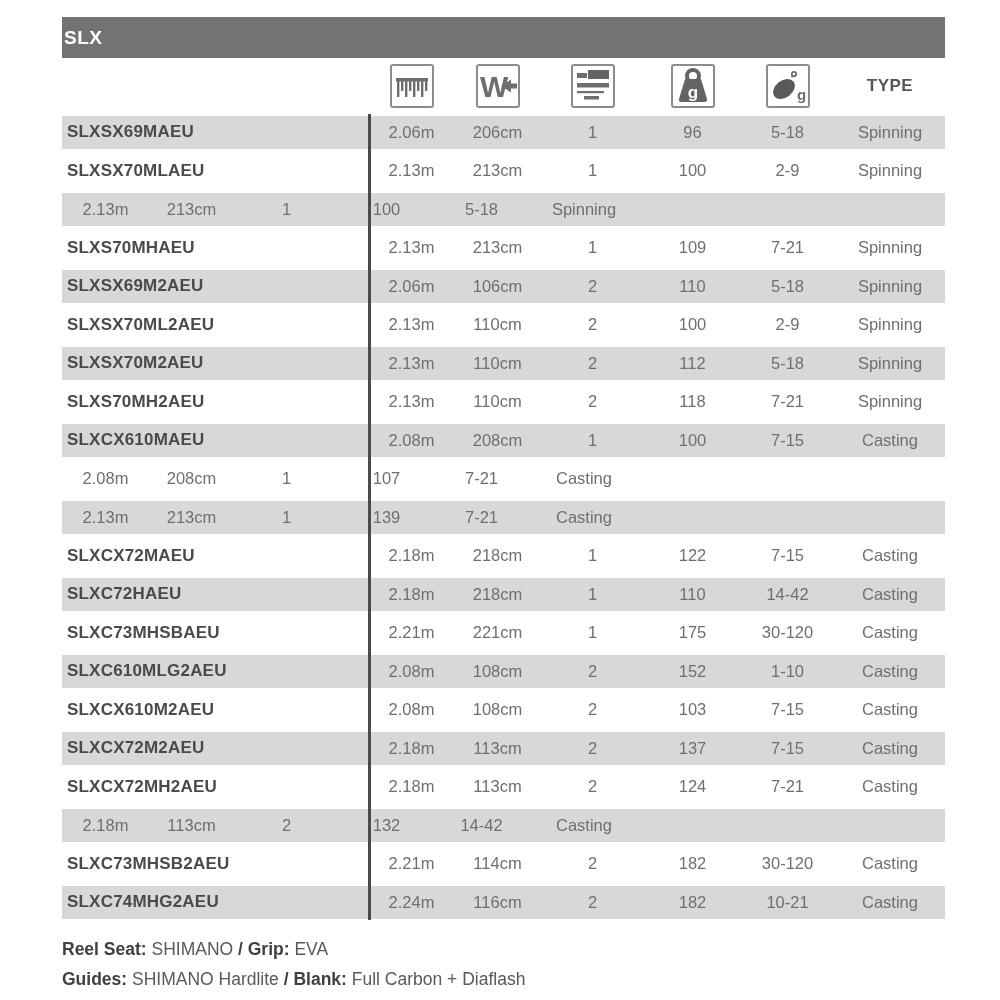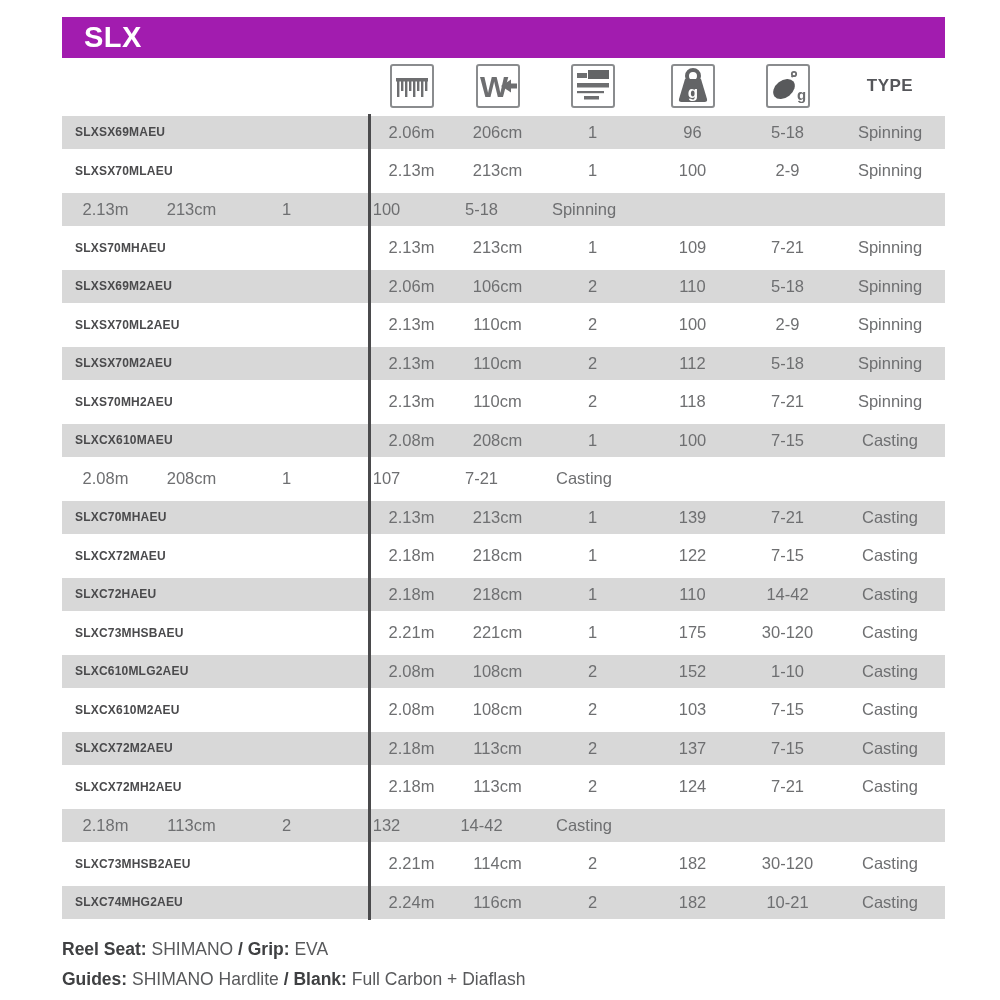--- a/index.html
+++ b/index.html
@@ -6,24 +6,24 @@
   body{
     width:1000px;height:1000px;background:#ffffff;
     font-family:"Liberation Sans","DejaVu Sans",sans-serif;
     position:relative;overflow:hidden;
     -webkit-font-smoothing:antialiased;
   }
   .sheet{position:absolute;left:62px;top:17px;width:883px;}
 
   
   .title-bar{
-    height:41px;background:#a21caf;color:#ffffff;
-    display:flex;align-items:center;padding-left:22px;
+    height:41px;background:#737373;color:#ffffff;
+    display:flex;align-items:center;padding-left:2px;
     box-sizing:border-box;
-    font-size:29px;font-weight:bold;letter-spacing:.5px;
+    font-size:19px;font-weight:bold;letter-spacing:.5px;
   }
 
   
   .icon-row{height:55px;display:flex;align-items:center;}
   .col-name{width:306px;}
   .col-m{width:87px;}
   .col-cm{width:85px;}
   .col-sec{width:105px;}
   .col-w{width:95px;}
   .col-cast{width:95px;}
@@ -45,22 +45,22 @@
     position:absolute;left:306px;top:1px;bottom:2px;width:3px;
     background:#4a4a4c;z-index:3;
   }
   .row{
     height:38.5px;display:flex;align-items:center;
     box-sizing:border-box;padding:3px 0;
   }
   .row.gray{background-color:#d8d8d8;background-clip:content-box;}
   .cell{box-sizing:border-box;}
   .c-name{
-    width:306px;padding-left:13px;
-    font-weight:bold;font-size:12px;color:#4a4a4c;letter-spacing:.2px;
+    width:306px;padding-left:5px;
+    font-weight:bold;font-size:17px;color:#4a4a4c;letter-spacing:.2px;
   }
   .c-m{width:87px;text-align:center;}
   .c-cm{width:85px;text-align:center;}
   .c-sec{width:105px;text-align:center;}
   .c-w{width:95px;text-align:center;}
   .c-cast{width:95px;text-align:center;}
   .c-type{width:110px;text-align:center;}
   .c-m,.c-cm,.c-sec,.c-w,.c-cast,.c-type{font-size:16.5px;color:#6e6f71;}
 
   
@@ -228,21 +228,20 @@
   </div>
       <div class="row white">
     <div class="cell c-m">2.08m</div>
     <div class="cell c-cm">208cm</div>
     <div class="cell c-sec">1</div>
     <div class="cell c-w">107</div>
     <div class="cell c-cast">7-21</div>
     <div class="cell c-type">Casting</div>
   </div>
       <div class="row gray">
-    <div class="cell c-name">SLXC70MHAEU</div>
     <div class="cell c-m">2.13m</div>
     <div class="cell c-cm">213cm</div>
     <div class="cell c-sec">1</div>
     <div class="cell c-w">139</div>
     <div class="cell c-cast">7-21</div>
     <div class="cell c-type">Casting</div>
   </div>
       <div class="row white">
     <div class="cell c-name">SLXCX72MAEU</div>
     <div class="cell c-m">2.18m</div>

